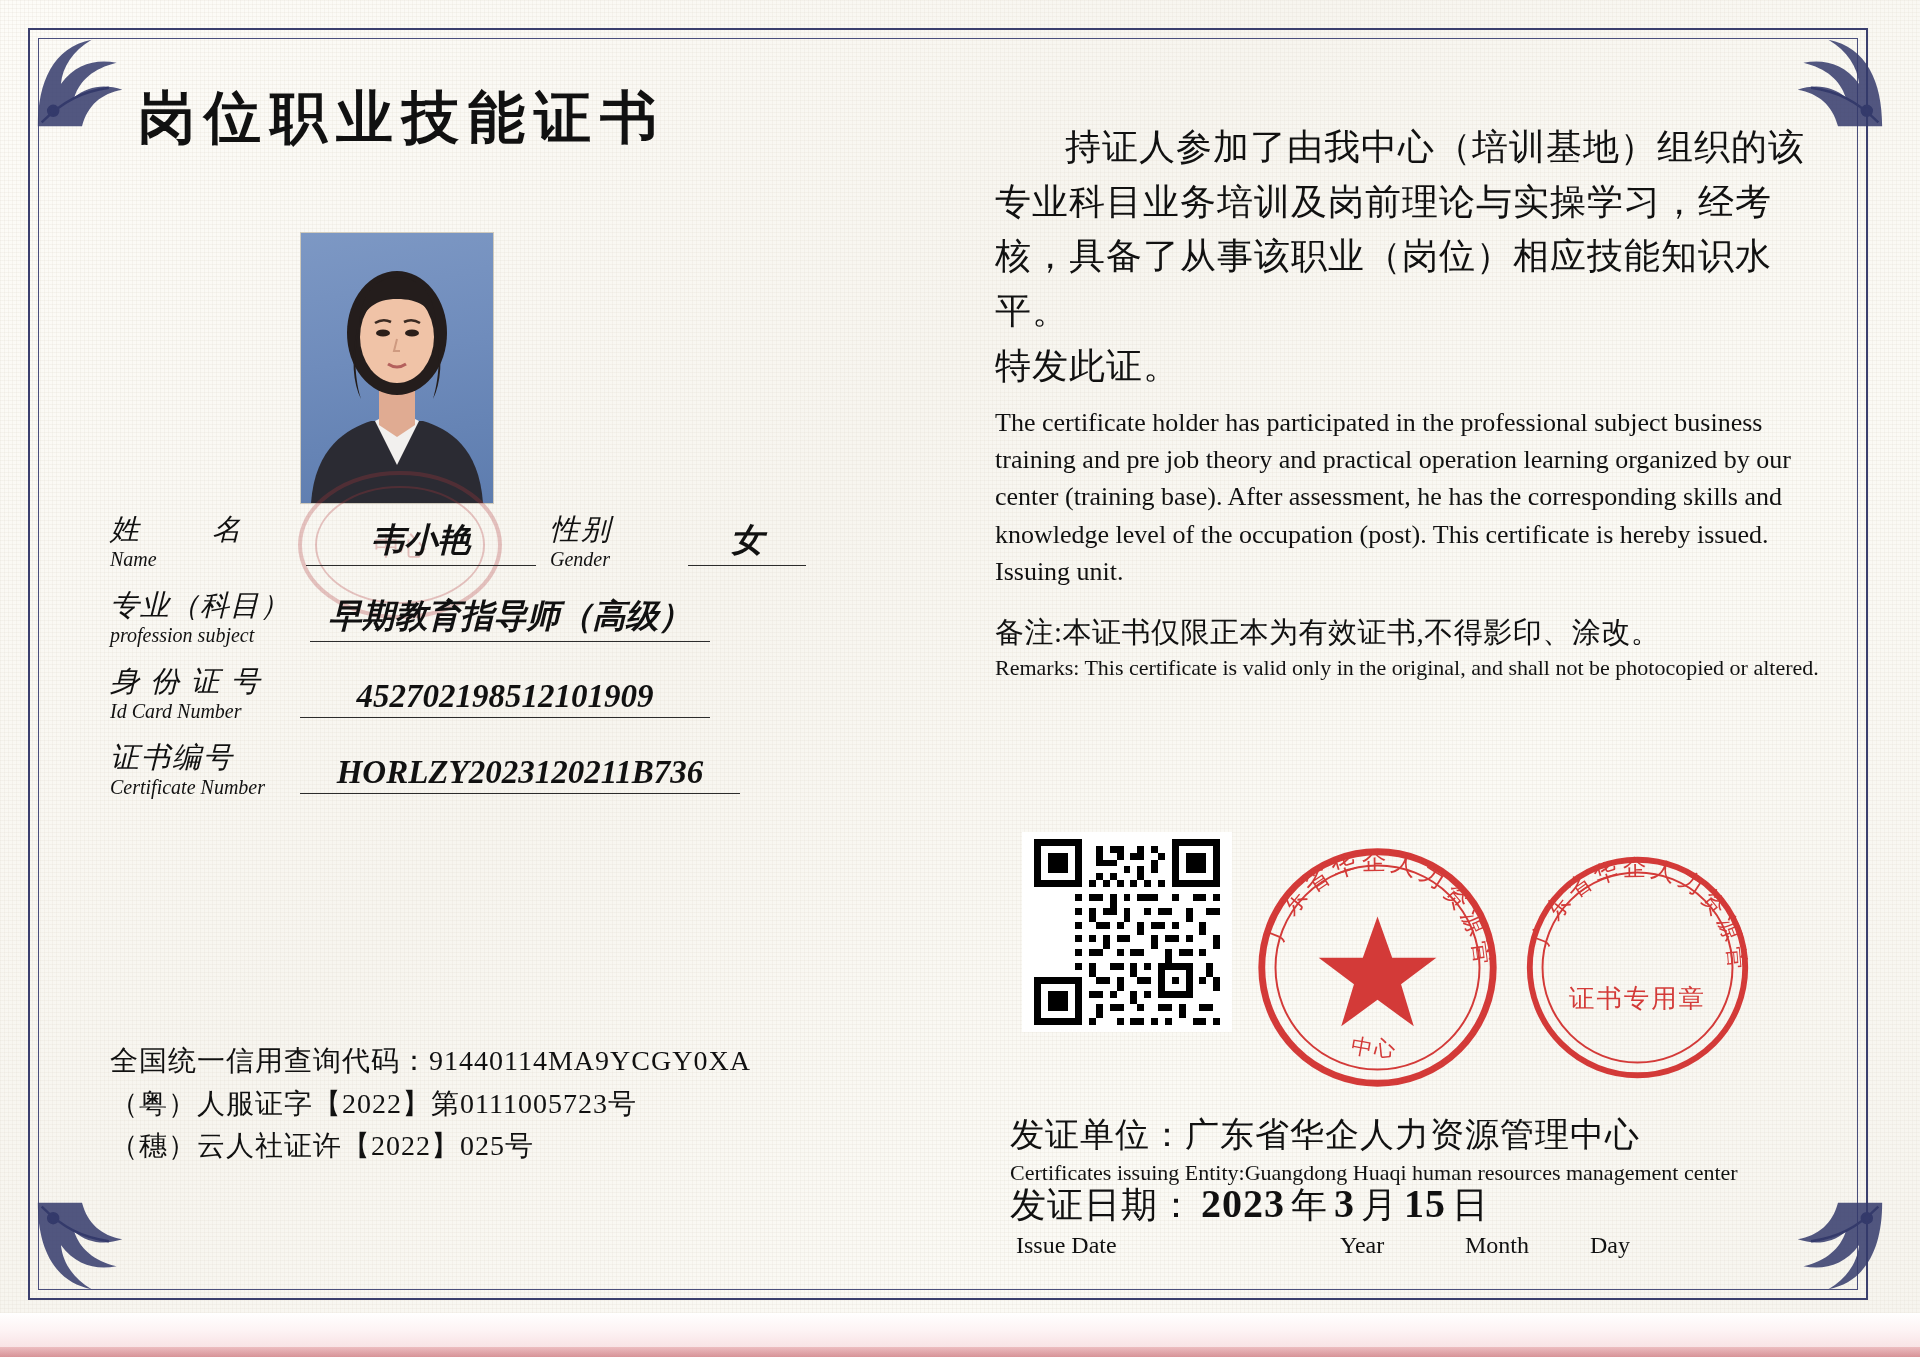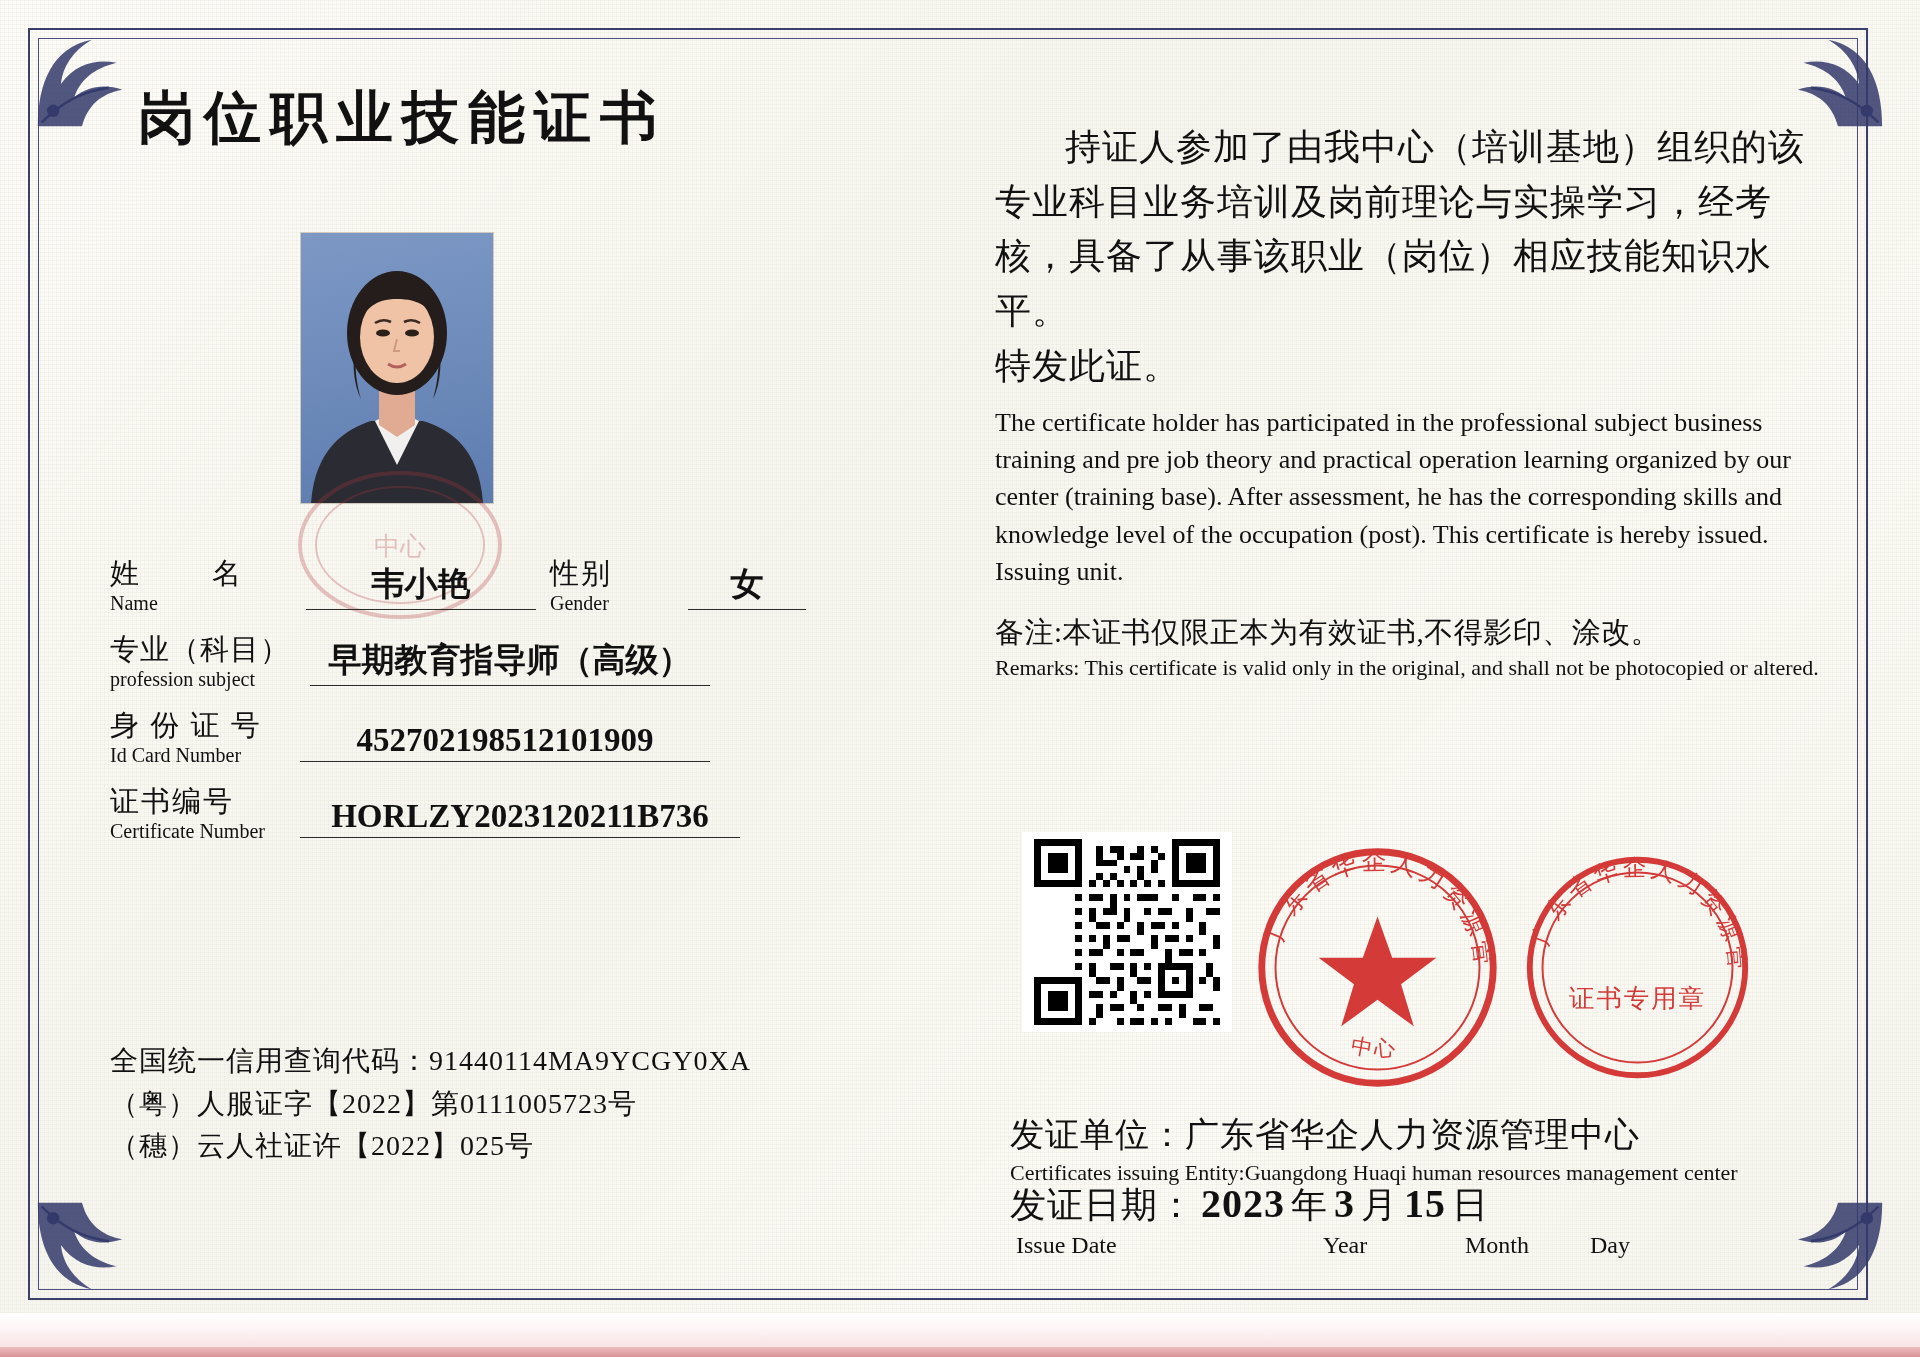--- a/index.html
+++ b/index.html
@@ -97,22 +97,23 @@
     width: 230px; height: 180px;
     opacity: 0.28;
     color: #b0383c;
     pointer-events: none;
   }
 
   
   .fields {
     position: absolute;
     left: 110px;
-    top: 548px;
+    top: 504px;
     width: 800px;
+    font-style: italic;
   }
   .field-row {
     position: relative;
     height: 76px;
   }
   .lbl {
     position: absolute;
     left: 0;
     top: 6px;
     width: 185px;
@@ -262,21 +263,21 @@
     position: relative;
     height: 30px;
     margin-top: 2px;
   }
   .issue-date .row2 span {
     position: absolute;
     font-size: 24px;
     color: #111;
   }
   .id-en { left: 6px; }
-  .yr-en { left: 313px; }
+  .yr-en { left: 330px; }
   .mo-en { left: 455px; }
   .dy-en { left: 580px; }
 
   
   .bottom-strip {
     position: absolute;
     left: 0; bottom: 0;
     width: 1920px; height: 44px;
     background: linear-gradient(180deg,#ffffff 0%, #fdf3f4 40%, #f6d9dc 100%);
   }

